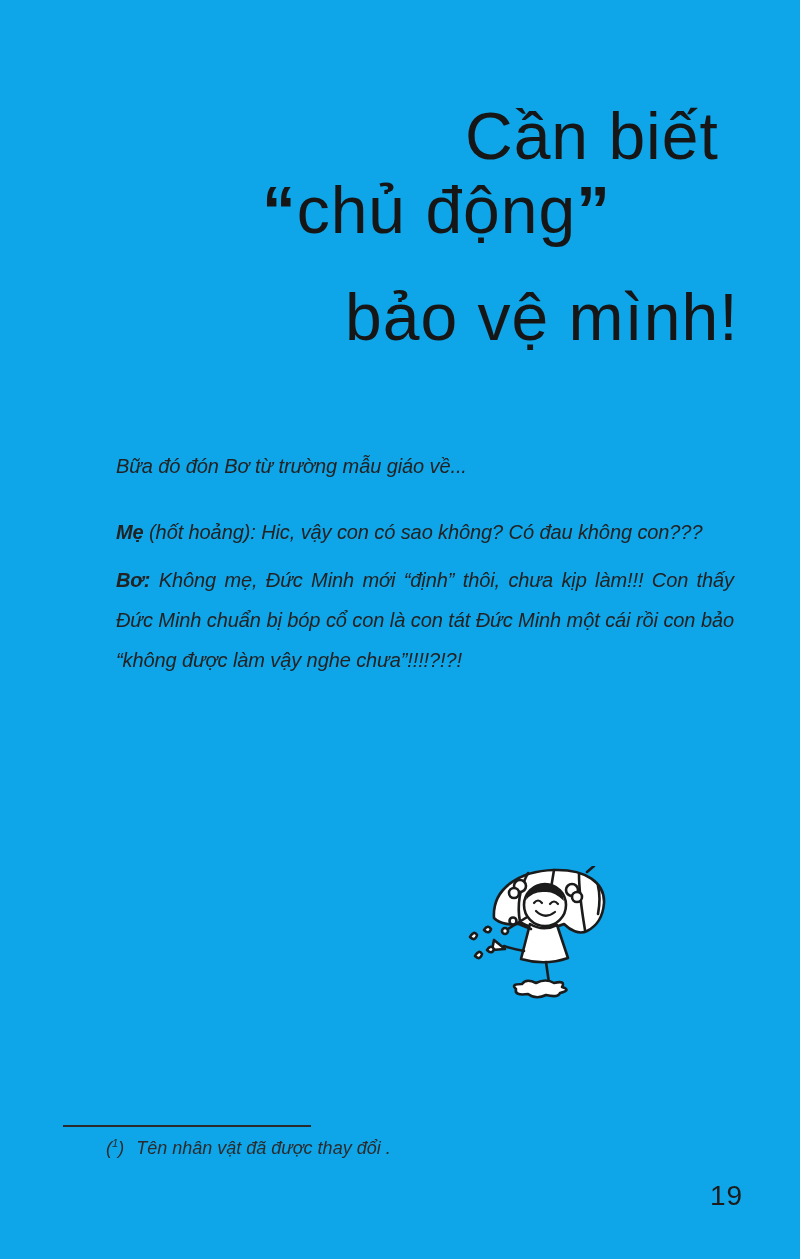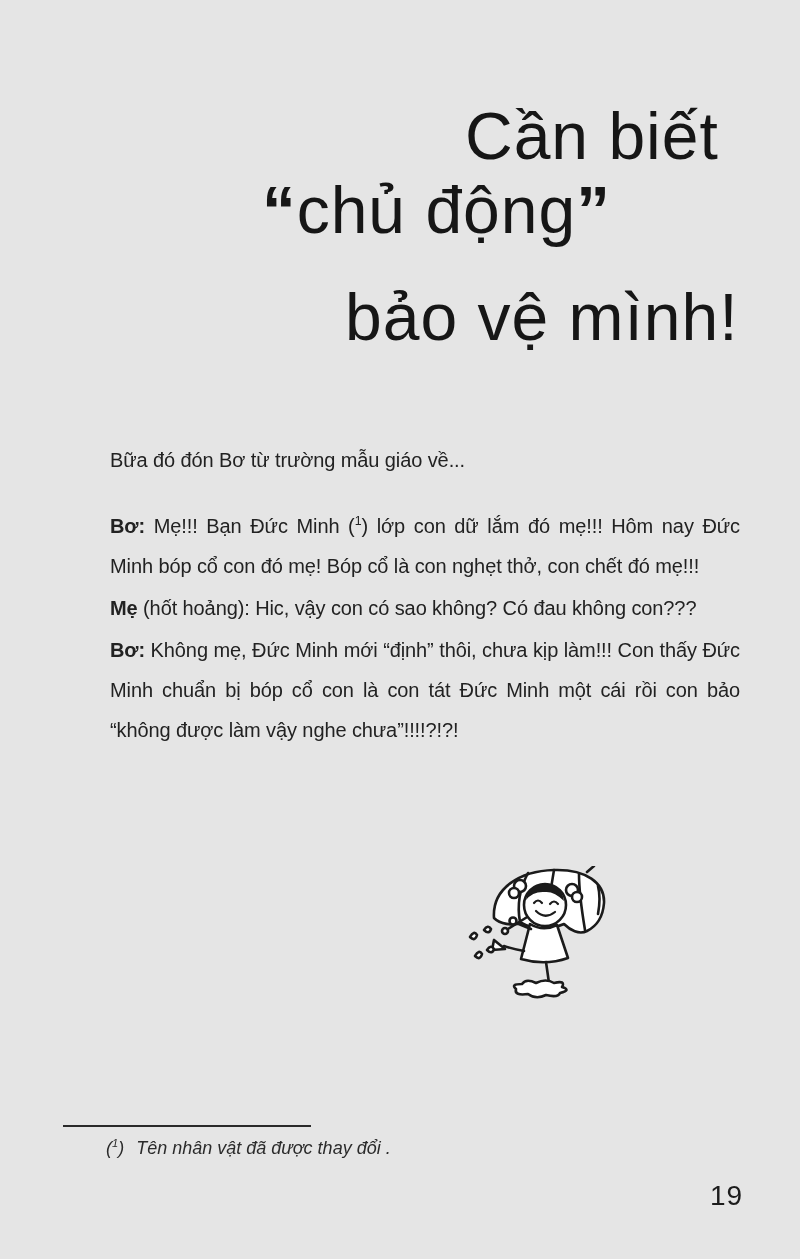--- a/index.html
+++ b/index.html
@@ -1,19 +1,19 @@
 <!DOCTYPE html>
 <html><head>
 <meta charset="utf-8">
 <style>
   html,body{margin:0;padding:0;background:#ffffff;}
   .page{
     position:relative;
     width:800px;height:1259px;
-    background:#e5e5e5;
+    background:#0ea5e9;
     font-family:"Liberation Sans","DejaVu Sans",sans-serif;
     color:#1f1f1f;
     overflow:hidden;
   }
   
   .title-line{
     position:absolute;
     font-size:66px;
     line-height:1;
     letter-spacing:1px;
@@ -30,21 +30,21 @@
   #title-3{left:345px;top:284px;}
   
   .content{
     position:absolute;
     left:108px;top:438px;width:634px;
     font-size:20px;
     line-height:40px;
     letter-spacing:-0.1px;
     color:#222222;
   }
-  .content p{margin:2px;text-align:justify;}
+  .content p{margin:8px;text-align:justify;font-style:italic;}
   .content p.intro{margin-bottom:26px;text-align:left;}
   .content p.dialogue{margin-bottom:2px;}
   .content b{font-weight:700;}
   sup{
     font-size:0.62em;
     line-height:0;
     vertical-align:super;
   }
   
   .illustration{
@@ -82,21 +82,20 @@
 
 <div class="page">
 
   <div class="title-line" id="title-1">Cần biết</div>
   <div class="title-line" id="title-2"><span class="quote">“</span><span>chủ động</span><span class="quote">”</span></div>
   <div class="title-line" id="title-3">bảo vệ mình!</div>
 
   <div class="content">
     <p class="intro">Bữa đó đón Bơ từ trường mẫu giáo về...</p>
 
-    <p class="dialogue"><b>Bơ:</b><span> Mẹ!!! Bạn Đức Minh (</span><sup>1</sup><span>)  lớp con dữ lắm đó mẹ!!! Hôm nay Đức Minh bóp cổ con đó mẹ! Bóp cổ là con nghẹt thở, con chết đó mẹ!!!</span></p>
 
     <p class="dialogue"><b>Mẹ</b><span> (hốt hoảng): Hic, vậy con có sao không? Có đau không con???</span></p>
 
     <p class="dialogue"><b>Bơ:</b><span> Không mẹ, Đức Minh mới “định” thôi, chưa kịp làm!!! Con thấy Đức Minh chuẩn bị bóp cổ con là con tát Đức Minh một cái rồi con bảo “không được làm vậy nghe chưa”!!!!?!?!</span></p>
   </div>
 
   <svg class="illustration" viewBox="0 0 195 145" xmlns="http://www.w3.org/2000/svg">
     <g stroke="#1b1b1b" fill="none" stroke-width="2.6" stroke-linecap="round" stroke-linejoin="round">
 
       <g>

